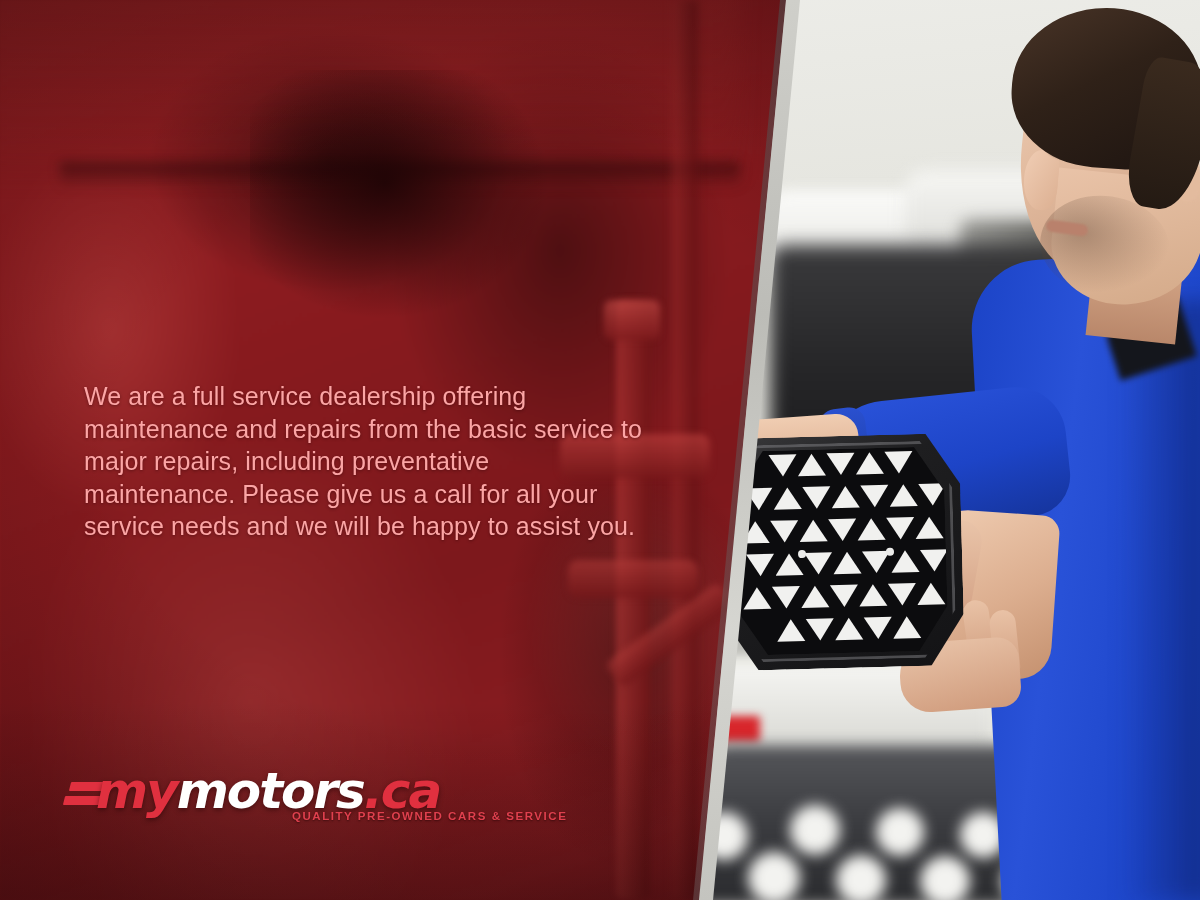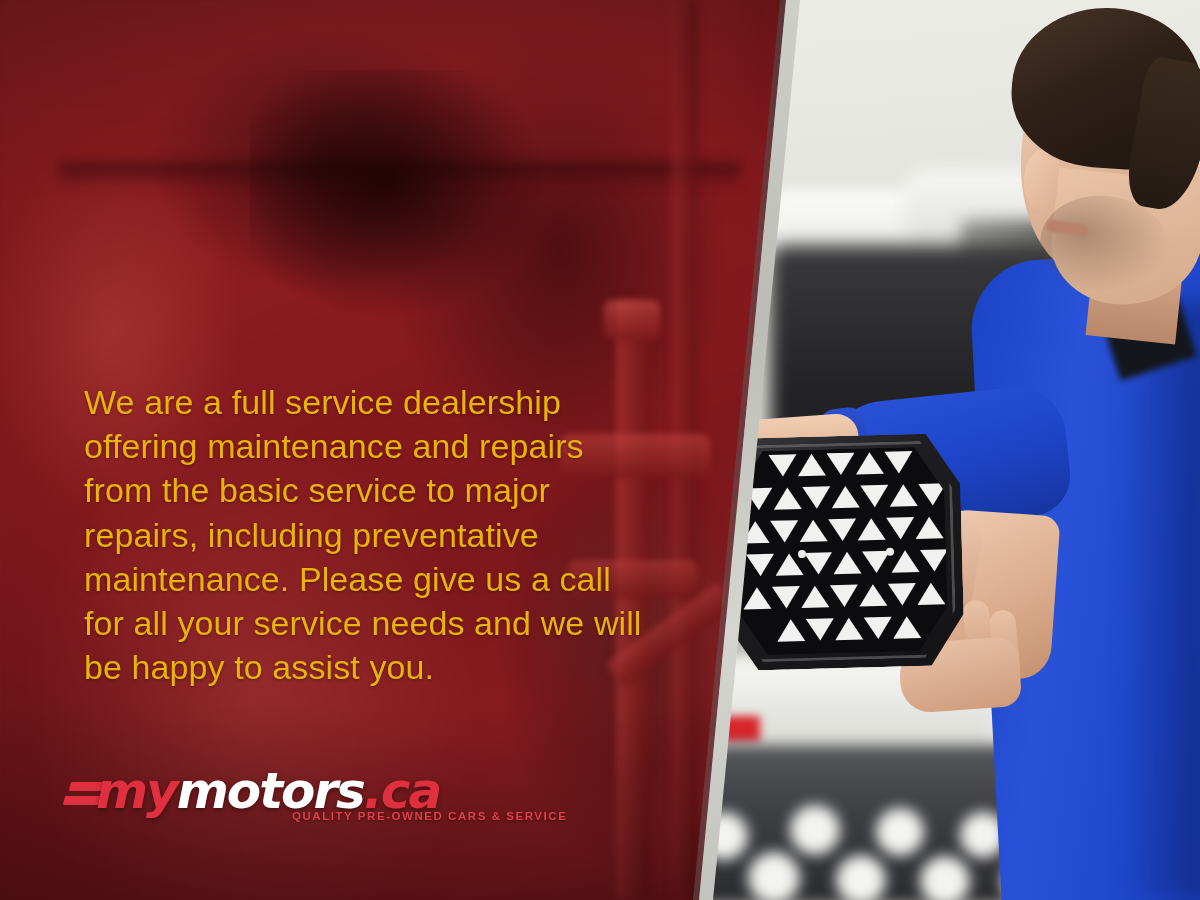--- a/index.html
+++ b/index.html
@@ -326,22 +326,22 @@
     color:transparent;
     -webkit-text-fill-color:transparent;
     filter:drop-shadow(2px 3px 0 rgba(60,8,10,.55)) drop-shadow(0 0 1px rgba(255,255,255,.5));
     white-space:nowrap;
   }
   .hl-1 { font-size:72px; transform:scaleX(1.0); }
   .hl-2 { font-size:72px; margin-top:-7px; transform:scaleX(1.19); transform-origin:left center; }
 
   .body-copy {
     position:absolute; left:84px; top:380px; width:560px;
-    color:#eab308;
-    font-size:34px;
+    color:#fca5a5;
+    font-size:25px;
     line-height:1.30;
     font-weight:400;
     letter-spacing:.1px;
     text-shadow:0 1px 3px rgba(40,4,6,.45);
   }
 
   
   .logo { position:absolute; left:64px; top:766px; width:440px; height:86px; }
   .logo-row { position:relative; height:56px; }
   .speedlines { position:absolute; left:0; top:10px; width:42px; height:34px; }

